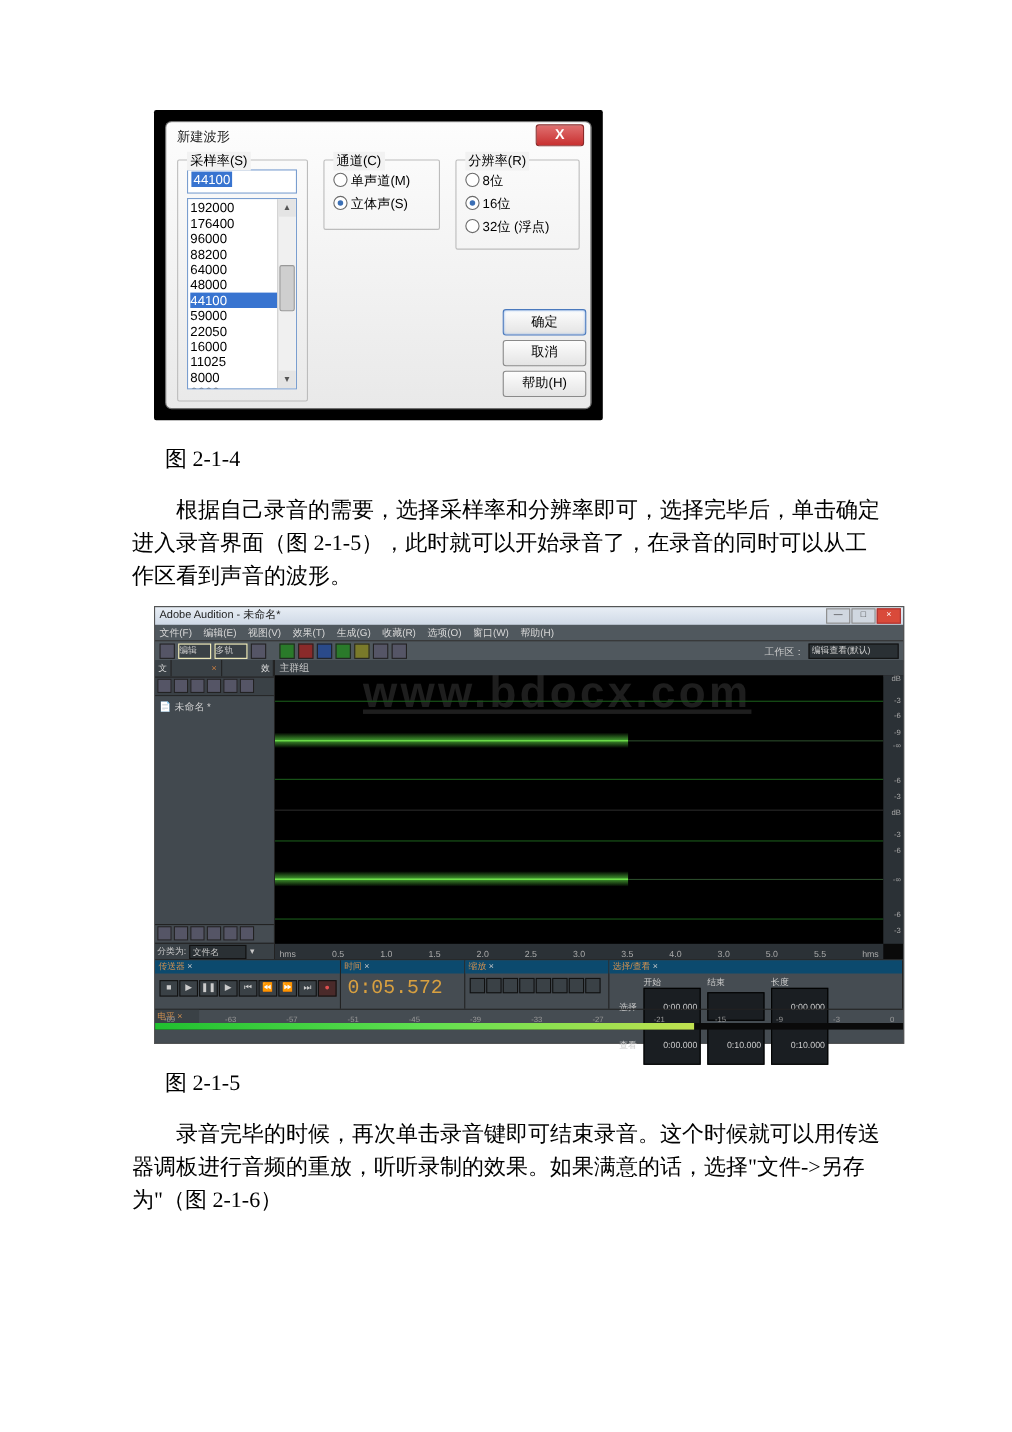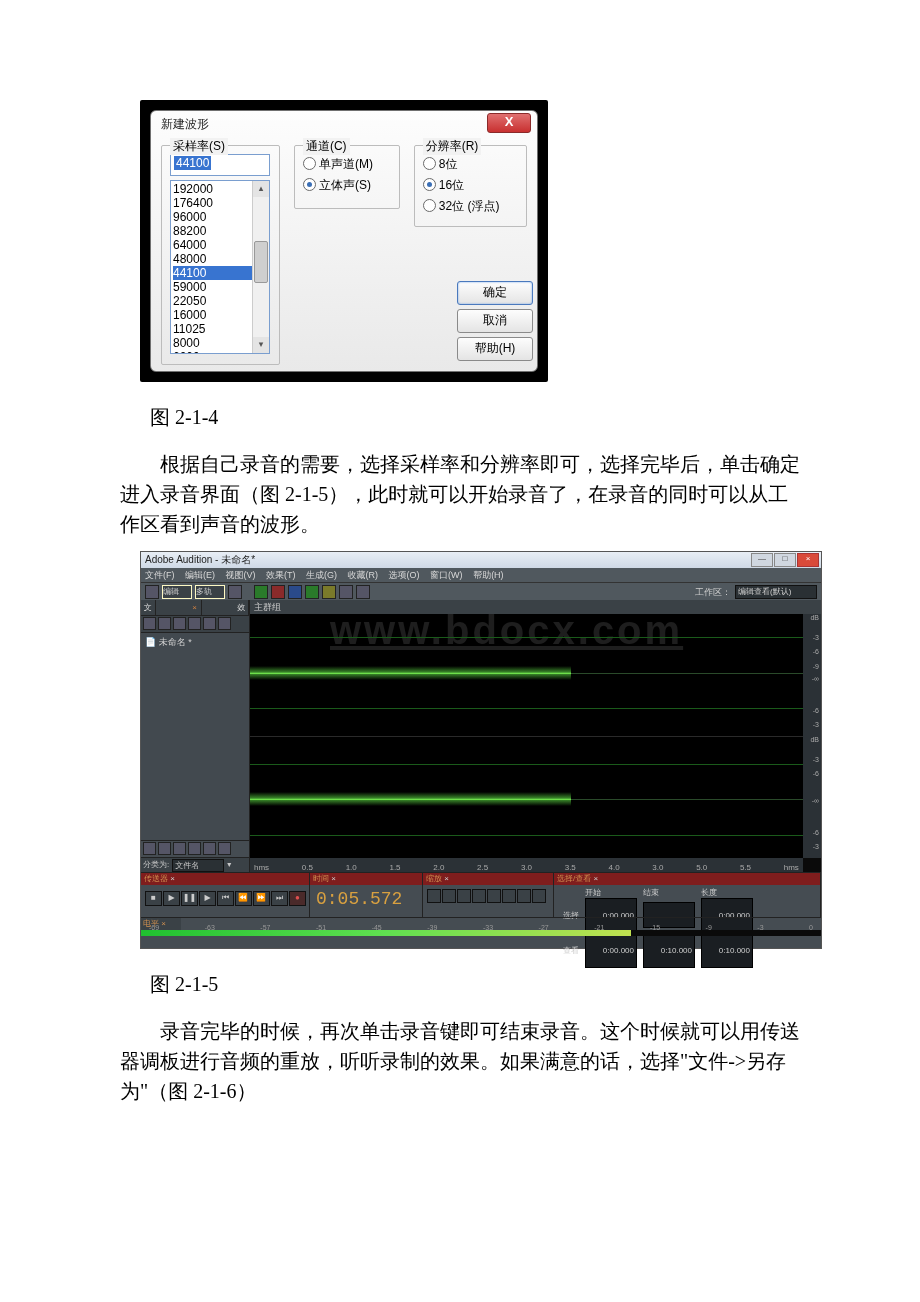--- a/index.html
+++ b/index.html
@@ -203,21 +203,21 @@
   .wave-mid{ position:absolute; left:0; right:0; top:50%; height:1px; background:#2a2a2a;}
   .wf-line{ position:absolute; left:0; right:0; height:1px; background:#1a5a1a;}
   .wf-base{ position:absolute; left:0; width:58%; top:50%; height:1px; background:#6ee04a;}
   .wf-fuzz{ position:absolute; left:0; width:58%; top:calc(50% - 7px); height:14px; background:linear-gradient(#000,#3a8a2a 45%,#72e050 50%,#3a8a2a 55%,#000);}
   .wf-tail{ position:absolute; left:58%; right:0; top:50%; height:1px; background:#2a4a2a;}
   .watermark{ position:absolute; left:80px; top:-6px; font-size:40px; font-weight:bold; color:rgba(120,120,120,0.25); letter-spacing:3px; pointer-events:none;text-decoration:underline;}
   .wave-timeline{ position:absolute; left:0; right:18px; bottom:0; height:14px; background:#2b3136; font-size:8px; color:#aaa; display:flex; justify-content:space-between; padding:0 4px; align-items:flex-end;}
   .aud-bottom{ position:absolute; left:0; right:0; bottom:0; height:76px; background:#454c52;}
   .panelrow{ display:flex; height:44px; border-top:1px solid #222;}
   .panel{ border-right:1px solid #222; position:relative;}
-  .panel-title{ position:absolute; top:0; left:0; right:0; height:12px; background:#7f1d1d; font-size:8px; color:#d09050; padding:0 3px; line-height:12px;}
+  .panel-title{ position:absolute; top:0; left:0; right:0; height:12px; background:#0c4a6e; font-size:8px; color:#d09050; padding:0 3px; line-height:12px;}
   .p-trans{ width:168px;}
   .p-time{ width:112px;}
   .p-zoom{ width:130px;}
   .p-sel{ flex:1;}
   .trans-btns{ position:absolute; top:18px; left:4px; display:flex; gap:1px;}
   .tbtn{ width:15px; height:13px; background:#3a4146; border:1px solid #111; font-size:8px; text-align:center; line-height:12px; color:#ccc;}
   .tbtn.rec{ color:#e05050; background:#4a2a2a;}
   .bigtime{ position:absolute; top:16px; left:6px; font-size:18px; color:#d8a040; font-family:"Courier New",monospace;}
   .zoom-btns{position:absolute; top:16px; left:4px; display:flex; gap:1px;}
   .zbtn{width:12px;height:12px;background:#3a4146;border:1px solid #111;}

